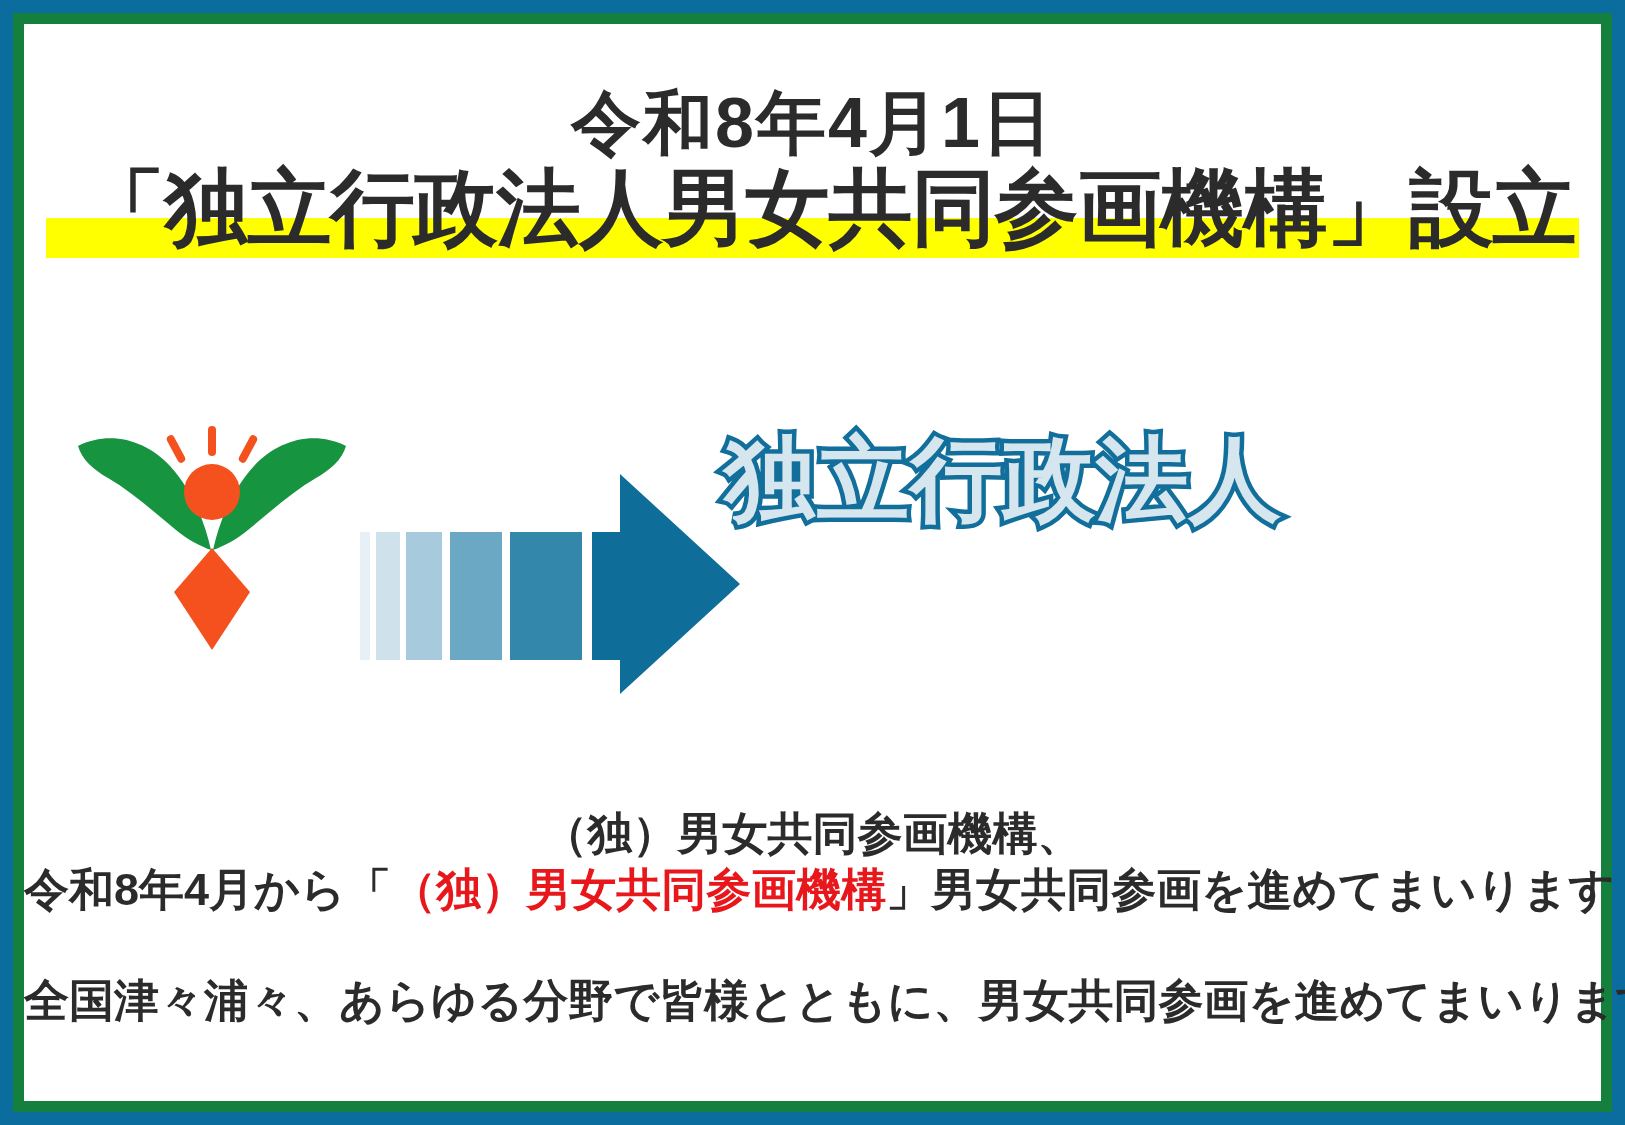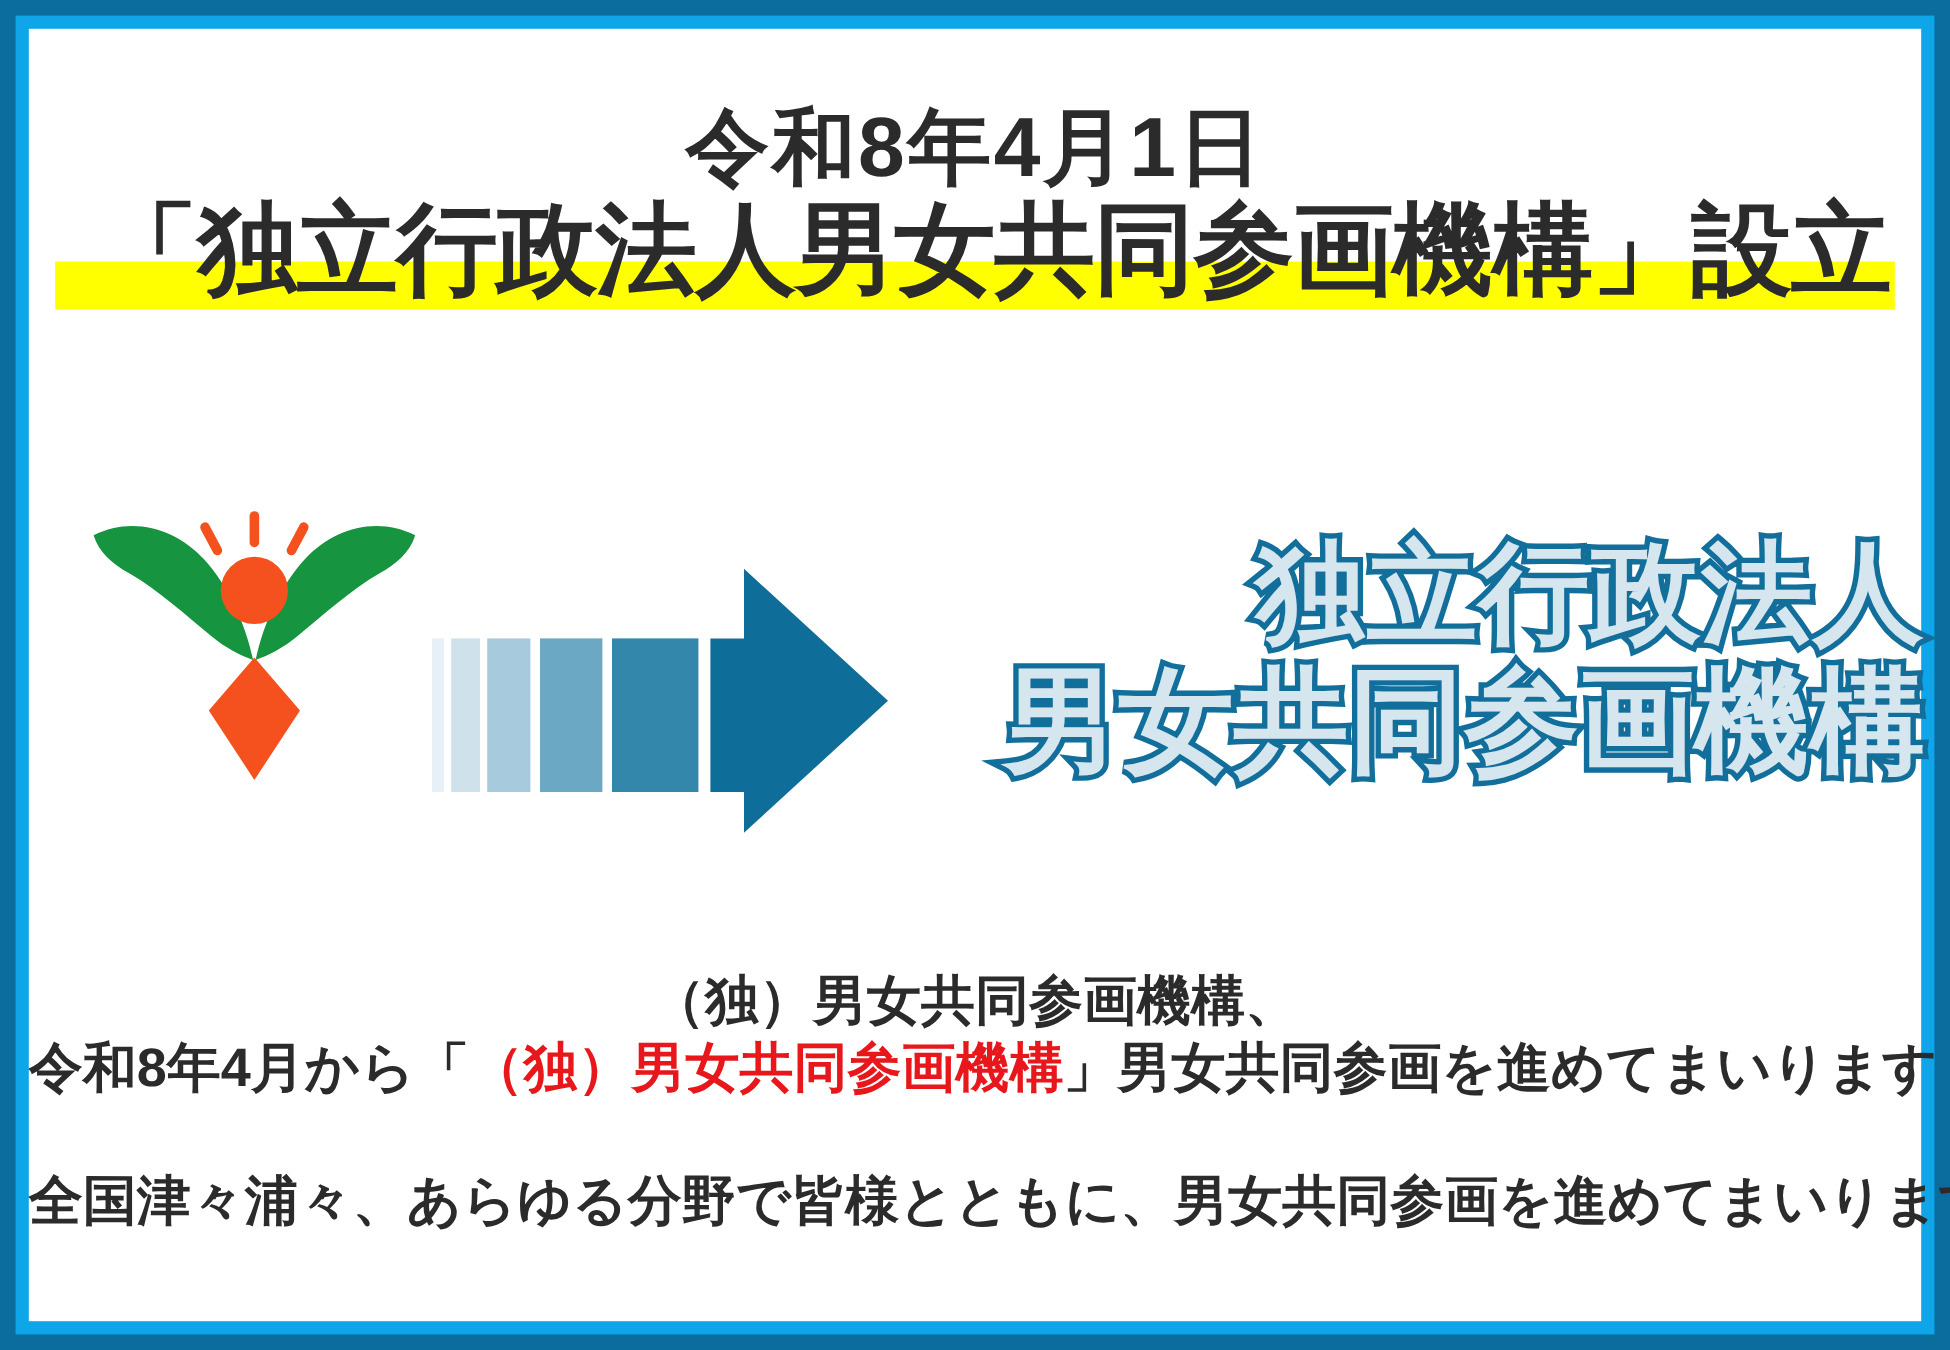--- a/index.html
+++ b/index.html
@@ -22,21 +22,21 @@
     width: 1625px;
     height: 1125px;
     background: #0a6d9e;          
     padding: 13px;
   }
   .poster-inner {
     position: relative;
     box-sizing: border-box;
     width: 100%;
     height: 100%;
-    background: #0ea5e9;          
+    background: #15803d;          
     padding: 11px;
   }
   .canvas {
     position: relative;
     box-sizing: border-box;
     width: 100%;
     height: 100%;
     background: #ffffff;
   }
 
@@ -124,23 +124,23 @@
     top: 68px;
     width: 390px;
     height: 245px;
   }
   .arrow svg { display: block; width: 100%; height: 100%; }
 
   
   .orgname {
     position: absolute;
     left: 700px;
-    top: 52px;
+    top: 36px;
     width: 880px;
-    text-align: right;
+    text-align: left;
   }
   .orgname-line {
     font-family: "Liberation Sans", "DejaVu Sans", sans-serif;
     font-weight: 700;
     font-size: 92px;
     line-height: 1.13;
     letter-spacing: 1px;
     color: #d6e6ef;
     -webkit-text-stroke: 9px #126f9b;
     paint-order: stroke fill;
@@ -212,21 +212,20 @@
             <rect x="22" y="72" width="24" height="128" fill="#cfe2ec"></rect>
             <rect x="52" y="72" width="36" height="128" fill="#a8cadd"></rect>
             <rect x="96" y="72" width="52" height="128" fill="#6ba8c4"></rect>
             <rect x="156" y="72" width="72" height="128" fill="#3287ab"></rect>
             <path d="M238 72 L 266 72 L 266 14 L 386 124 L 266 234 L 266 200 L 238 200 Z" fill="#0f6d99"></path>
           </svg>
         </div>
 
         <div class="orgname">
           <div class="orgname-line l1">独立行政法人</div>
-          <div class="orgname-line l2">男女共同参画機構</div>
         </div>
 
       </div>
 
       <div class="footer">
         <div class="f-line">（独）男女共同参画機構、</div>
         <div class="f-line"><span>令和8年4月から「</span><span class="red">（独）男女共同参画機構</span><span>」男女共同参画を進めてまいります</span></div>
         <div class="f-line spaced">全国津々浦々、あらゆる分野で皆様とともに、男女共同参画を進めてまいります</div>
       </div>
 

